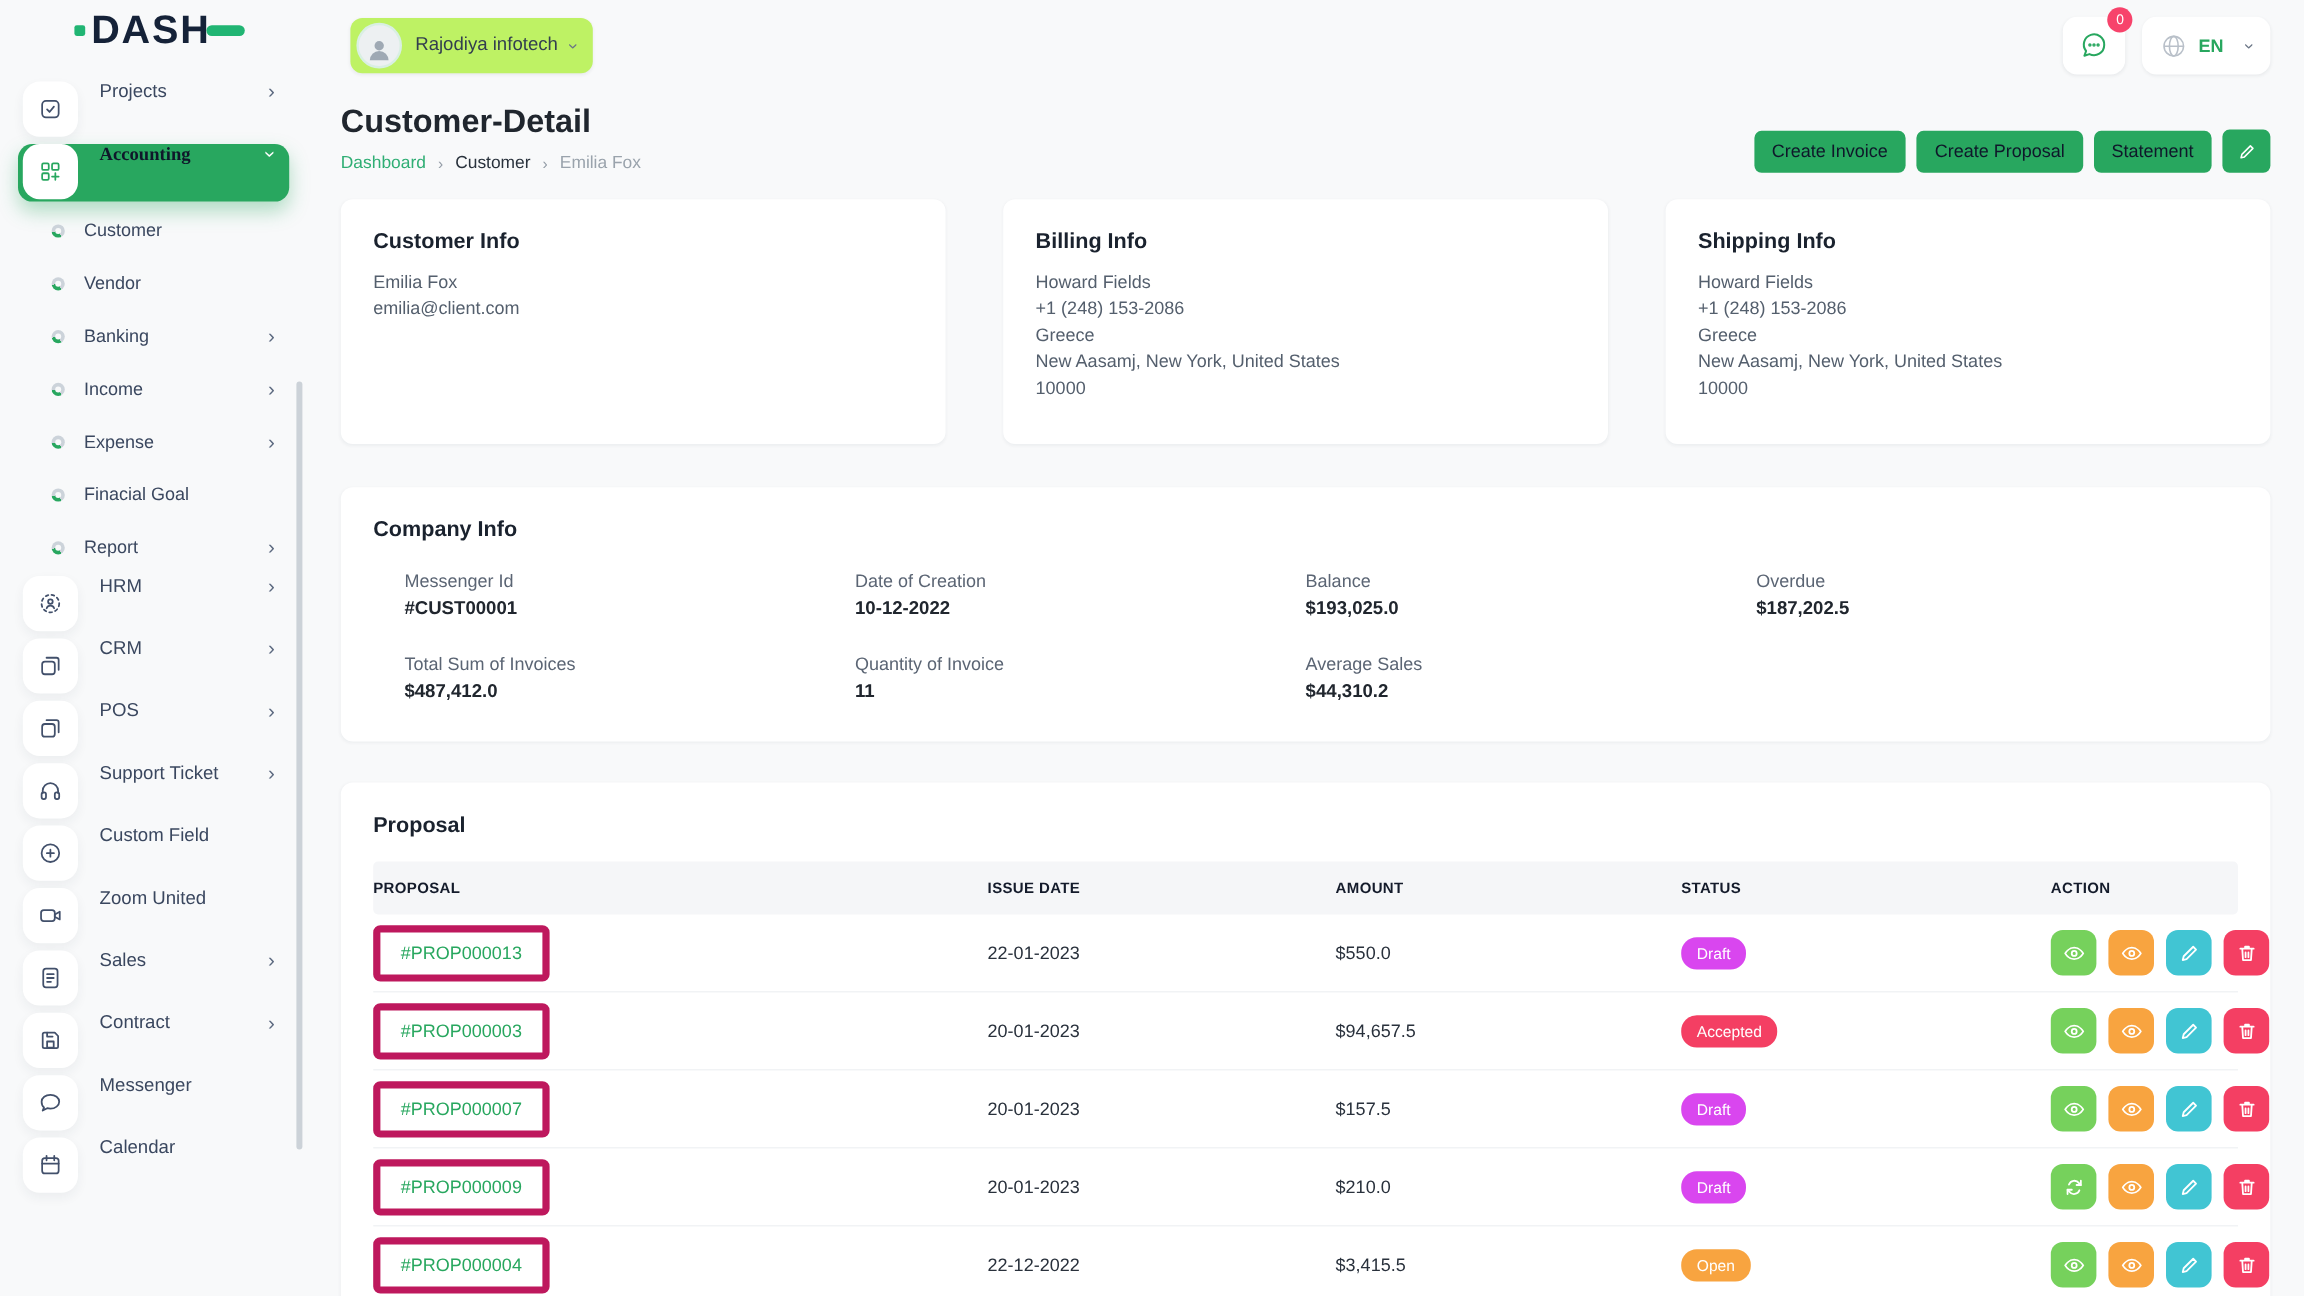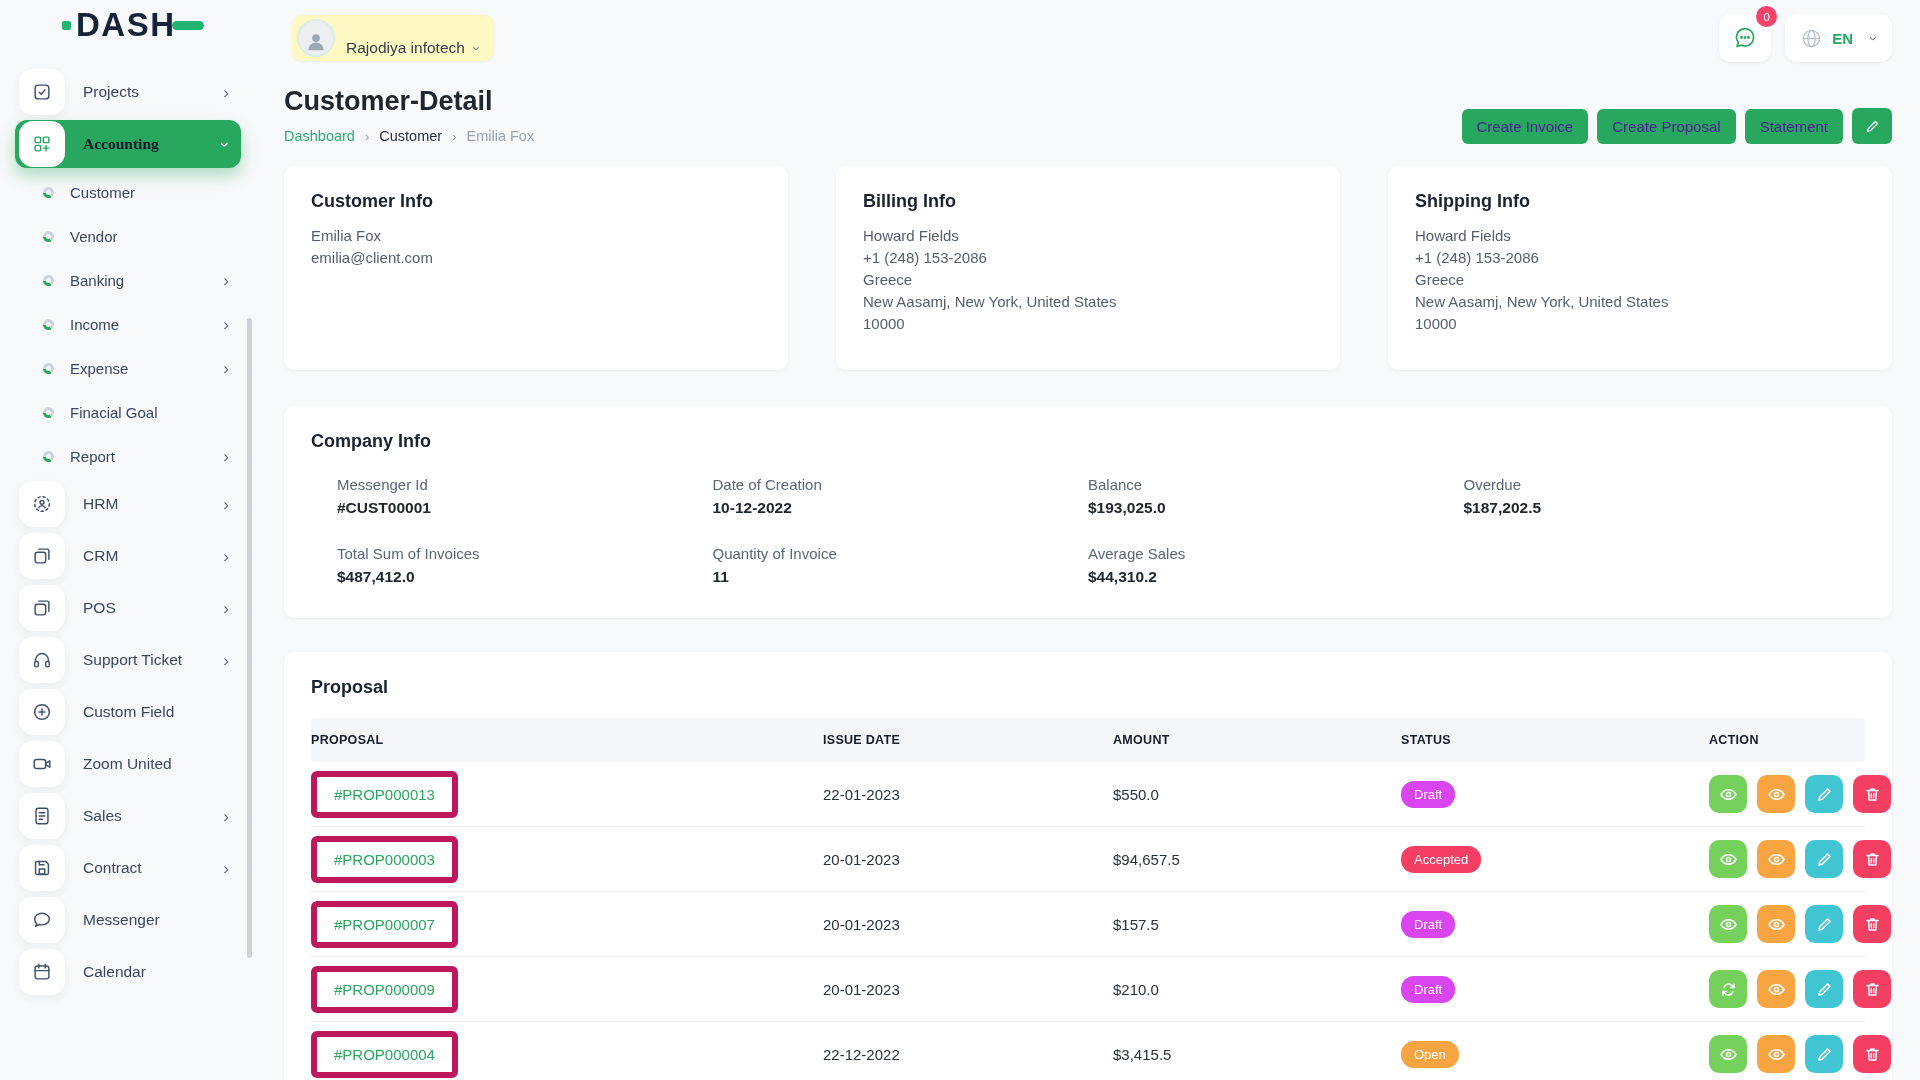--- a/index.html
+++ b/index.html
@@ -7,21 +7,21 @@
   *{box-sizing:border-box;}
   .stage{position:relative;width:1920px;height:1080px;}
 
   
   .sidebar{position:absolute;left:0;top:0;width:256px;height:1080px;}
   .logo{display:flex;align-items:center;margin:6px 0 24px 62px;}
   .logo-dot{width:9px;height:9px;border-radius:2px;background:#21b573;margin-right:5px;}
   .logo-text{font-size:33px;font-weight:800;color:#152238;letter-spacing:1.5px;}
   .logo-dash{width:32px;height:9px;border-radius:5px;background:#21b573;margin-left:-4px;}
   .nav{position:relative;}
-  .nav-item{display:flex;align-items:center;height:48px;margin:4px 15px;padding:0 12px 0 4px;border-radius:12px;cursor:pointer;}
+  .nav-item{display:flex;align-items:flex-start;height:48px;margin:4px 15px;padding:0 12px 0 4px;border-radius:12px;cursor:pointer;}
   .nav-item .icbox{width:46px;height:46px;border-radius:14px;background:#fff;box-shadow:0 4px 10px rgba(30,45,70,.06);
     display:flex;align-items:center;justify-content:center;flex:0 0 auto;}
   .icbox svg{width:22px;height:22px;fill:none;stroke:#42506b;stroke-width:1.6;stroke-linecap:round;stroke-linejoin:round;}
   .nav-item .lbl{margin-left:18px;font-size:15.5px;color:#3a475f;font-weight:500;}
   .chev{margin-left:auto;color:#5d6a80;font-size:17px;line-height:1;font-weight:500;}
   .chev-down{display:inline-block;transform:rotate(90deg);}
   .nav-item.active{background:#28a75f;box-shadow:0 8px 16px rgba(40,167,95,.35);}
   .nav-item.active .icbox{box-shadow:none;}
   .nav-item.active .icbox svg{stroke:#28a75f;}
   .nav-item.active .lbl{color:#0f172a;font-weight:700;font-family:Liberation Serif, serif;}
@@ -29,21 +29,21 @@
   .nav-sub{display:flex;align-items:center;height:40px;margin:4px 15px;padding:0 12px 0 28px;cursor:pointer;}
   .bullet{width:11px;height:11px;border-radius:50%;position:relative;flex:0 0 auto;
     background:conic-gradient(from 150deg,#28a75f 0 110deg,#ccd3da 110deg 360deg);}
   .bullet::after{content:"";position:absolute;left:3px;top:3px;width:5px;height:5px;border-radius:50%;background:#f8f9fa;}
   .nav-sub .lbl{margin-left:16px;font-size:15px;color:#3a475f;font-weight:500;}
   .scroll-thumb{position:absolute;right:4px;top:250px;width:5px;height:640px;border-radius:3px;background:#ccd2d8;}
 
   
   .main{position:absolute;left:256px;top:0;width:1664px;height:1080px;padding:0 28px;}
   .topbar{display:flex;align-items:center;justify-content:space-between;padding-top:14px;}
-  .company-pill{display:flex;align-items:flex-end;background:#fef9c3;border-radius:10px;padding:4px 14px 4px 5px;
+  .company-pill{display:flex;align-items:center;background:#bef264;border-radius:10px;padding:4px 14px 4px 5px;
     box-shadow:0 1px 3px rgba(25,39,62,.07);cursor:pointer;margin-left:8px;}
   .avatar{width:38px;height:38px;border-radius:50%;background:#edf0f2;border:2px solid #d9efe3;
     display:flex;align-items:flex-end;justify-content:center;overflow:hidden;}
   .avatar svg{width:26px;height:26px;fill:#9fa9b4;}
   .company-name{margin-left:11px;font-size:15.5px;color:#333f4f;}
   .pill-chev{margin-left:10px;color:#6b7686;font-size:15px;transform:rotate(90deg);}
   .top-right{display:flex;align-items:center;gap:14px;}
   .icon-btn{position:relative;width:52px;height:48px;background:#fff;border-radius:12px;box-shadow:0 1px 3px rgba(25,39,62,.07);
     display:flex;align-items:center;justify-content:center;cursor:pointer;}
   .icon-btn svg{width:24px;height:24px;fill:none;stroke:#28a75f;stroke-width:1.7;stroke-linecap:round;stroke-linejoin:round;}
@@ -55,21 +55,21 @@
   .lang-code{font-size:15px;font-weight:600;color:#28a75f;}
 
   .page-head{display:flex;justify-content:space-between;margin-top:24px;}
   .page-title{margin:0;font-size:27px;font-weight:700;color:#20262e;}
   .breadcrumb{display:flex;align-items:center;gap:10px;margin-top:11px;font-size:14.5px;}
   .crumb-link{color:#2fae74;cursor:pointer;}
   .crumb-sep{color:#949da7;font-size:13px;}
   .crumb-mid{color:#29323c;}
   .crumb-cur{color:#9aa3ac;}
   .head-actions{display:flex;align-items:center;gap:9px;margin-top:22px;}
-  .btn{background:#28a75f;border:none;color:#4c1d95;font-size:15px;font-family:inherit;padding:9px 15px;border-radius:6px;cursor:pointer;}
+  .btn{background:#28a75f;border:none;color:#0f172a;font-size:15px;font-family:inherit;padding:9px 15px;border-radius:6px;cursor:pointer;}
   .btn-icon{width:40px;height:36px;padding:0;display:flex;align-items:center;justify-content:center;}
   .btn-icon svg{width:17px;height:17px;fill:none;stroke:#fff;stroke-width:1.8;stroke-linecap:round;stroke-linejoin:round;}
 
   .cards-row{display:flex;gap:48px;margin-top:22px;}
   .card{background:#fff;border-radius:10px;box-shadow:0 1px 3px rgba(25,39,62,.05);}
   .info-card{flex:1;min-height:204px;padding:25px 27px;}
   .card-title{margin:0;font-size:18px;font-weight:700;color:#1a222e;}
   .info-lines{margin-top:13px;}
   .info-line{font-size:15px;color:#545f6d;line-height:1.46;}
 

